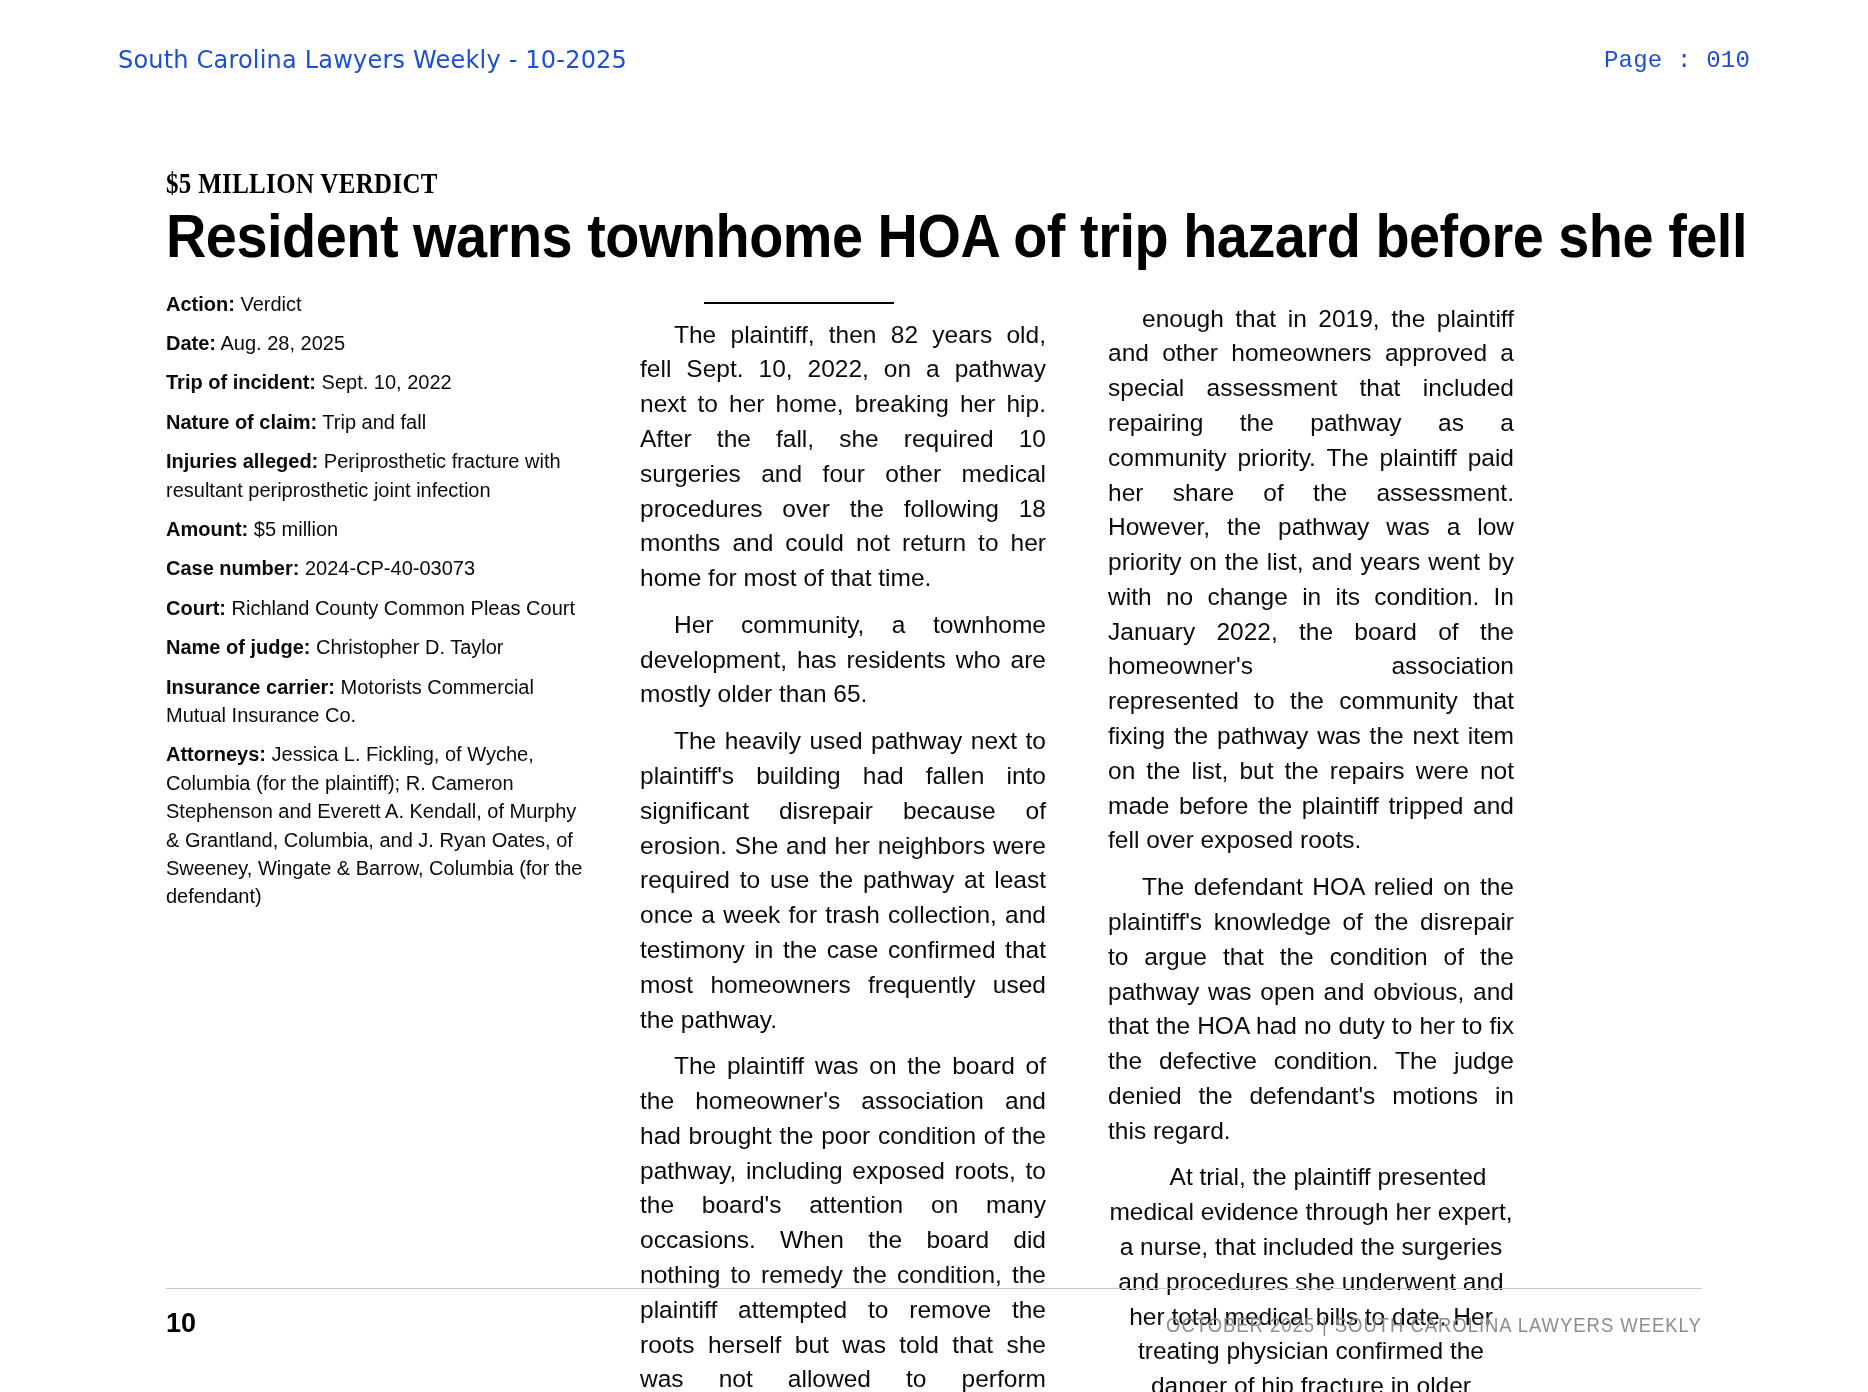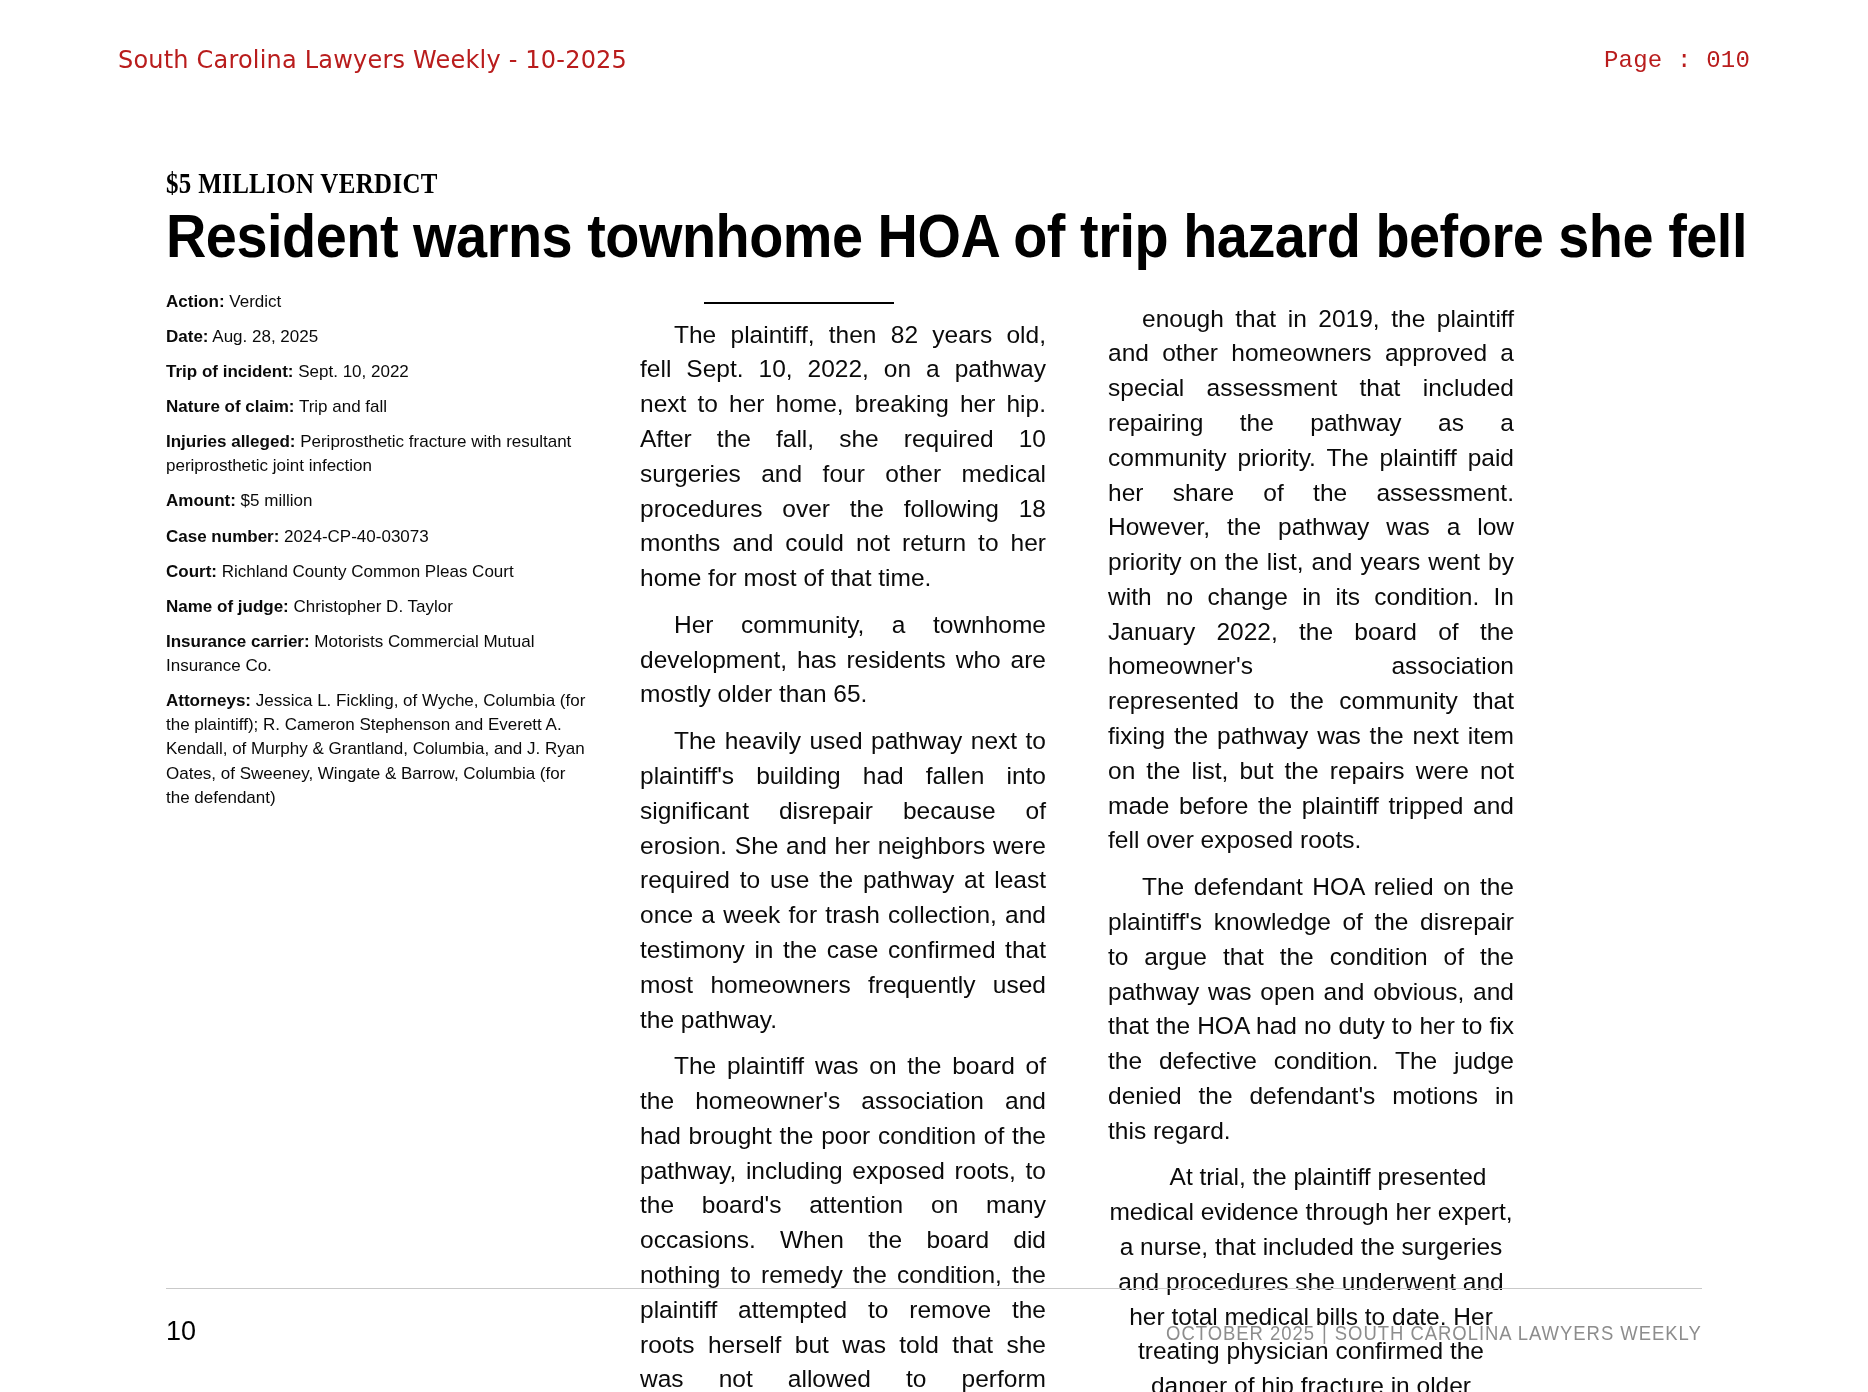--- a/index.html
+++ b/index.html
@@ -21,21 +21,21 @@
     position: absolute;
     top: 40px;
     left: 118px;
     right: 118px;
     height: 40px;
     display: flex;
     justify-content: space-between;
     align-items: center;
     font-size: 25px;
     letter-spacing: 0.2px;
-    color: #b91c1c;
+    color: #1d4ed8;
   }
   .running-head .rh-left { font-family: "DejaVu Sans", sans-serif; font-size: 24px; }
   .running-head .rh-right { font-family: Liberation Mono, monospace; font-size: 24px; }
 
   
   .page {
     position: absolute;
     top: 168px;
     left: 166px;
     width: 1538px;
@@ -70,21 +70,21 @@
     display: flex;
     gap: 38px;
     align-items: flex-start;
   }
   .col { width: 486px; }
   .col-facts { width: 424px; }
   .col-body  { width: 430px; }
 
   
   .fact {
-    font-size: 17px;
+    font-size: 20px;
     line-height: 1.42;
     margin: 0 0 11px 0;
     color: #0a0a0a;
   }
   .fact .lbl { font-weight: bold; }
   .fact .val-italic { font-style: italic; }
 
   
   .rule {
     width: 190px;
@@ -128,23 +128,22 @@
     position: absolute;
     left: 166px;
     right: 166px;
     top: 1308px;
     display: flex;
     justify-content: space-between;
     align-items: baseline;
   }
   .folio {
     font-family: "Liberation Sans Narrow", "Liberation Sans", sans-serif;
-    font-weight: normal;
+    font-weight: bold;
     font-size: 27px;
-    margin-top: 8px;
   }
   .footer-right {
     font-family: "Liberation Sans Narrow", "Liberation Sans", sans-serif;
     font-size: 21px;
     letter-spacing: 1.1px;
     color: #8d8d8d;
     transform: scaleX(0.88);
     transform-origin: right center;
     white-space: nowrap;
   }

